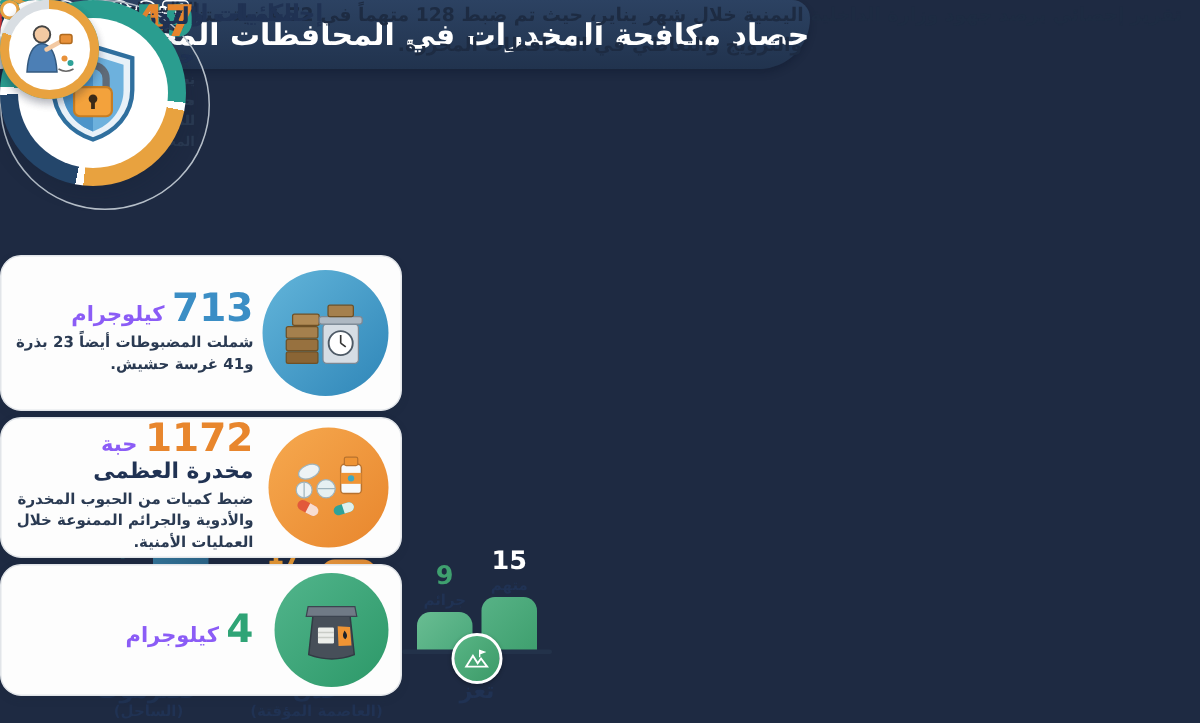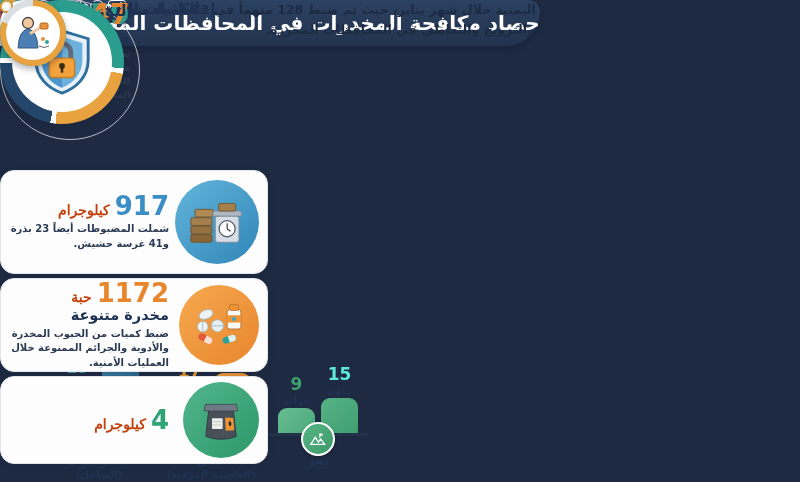--- a/index.html
+++ b/index.html
@@ -101,21 +101,21 @@
   .bar-unit{font-size:10px;font-weight:bold;color:#203253;line-height:1.1;direction:rtl;}
   .bar{width:37px;border-radius:9px 9px 0 0;}
   .g1 .bar-crimes{background:linear-gradient(135deg,#5cb8bd,#3a96a3);}
   .g1 .bar-susp{background:linear-gradient(135deg,#387da2,#1f4f73);}
   .g1 .v-crimes{color:#3a96a3;} .g1 .v-susp{color:#24466b;}
   .g2 .bar-crimes{background:linear-gradient(135deg,#f6b55d,#eda03f);}
   .g2 .bar-susp{background:linear-gradient(135deg,#f09b3e,#e07f27);}
   .g2 .v-crimes{color:#eb9a33;} .g2 .v-susp{color:#e8862d;}
   .g3 .bar-crimes{background:linear-gradient(135deg,#69bd92,#4aa87b);}
   .g3 .bar-susp{background:linear-gradient(135deg,#57b286,#3fa06f);}
-  .g3 .v-crimes{color:#3fa06f;} .g3 .v-susp{color:#5eead4;}
+  .g3 .v-crimes{color:#3fa06f;} .g3 .v-susp{color:#ffffff;}
   .axis{height:3px;background:#23324a;border-radius:2px;width:100%;}
   .gov-icon{position:absolute;left:50%;transform:translateX(-50%);top:92px;width:30px;height:30px;
     border-radius:50%;border:2px solid #fff;display:flex;align-items:center;justify-content:center;
     box-shadow:0 1px 3px rgba(0,0,0,.3);}
   .g1 .gov-icon{background:linear-gradient(135deg,#4aa3c0,#35809c);}
   .g2 .gov-icon{background:linear-gradient(135deg,#f0a447,#e0812a);}
   .g3 .gov-icon{background:linear-gradient(135deg,#58b585,#3c9a68);}
   .gov-name{margin-top:16px;text-align:center;font-size:15px;font-weight:bold;color:#203253;
     line-height:1.1;direction:rtl;}
   .gov-sub{text-align:center;font-size:10px;font-weight:bold;color:#203253;direction:rtl;}
@@ -126,21 +126,21 @@
     box-shadow:0 2px 6px rgba(30,40,60,.14);border:1px solid #e2e5e9;}
   .card1{top:170px;height:102px;} .card2{top:278px;height:92px;} .card3{top:376px;height:86px;}
   .card-icon{position:absolute;right:8px;top:50%;transform:translateY(-50%);border-radius:50%;
     display:flex;align-items:center;justify-content:center;}
   .card1 .card-icon{width:84px;height:84px;background:linear-gradient(135deg,#63b5da,#2f86b8);}
   .card2 .card-icon{width:80px;height:80px;background:linear-gradient(135deg,#f6a94f,#e8862d);}
   .card3 .card-icon{width:76px;height:76px;background:linear-gradient(135deg,#52b58c,#2c9868);}
   .card-text{position:absolute;right:98px;left:8px;top:50%;transform:translateY(-50%);
     text-align:right;direction:rtl;}
   .card-val{font-size:26px;font-weight:bold;line-height:1;}
-  .card-unit{font-size:14px;font-weight:bold;color:#c2410c;font-family:Liberation Serif, serif;}
+  .card-unit{font-size:14px;font-weight:bold;color:#8b5cf6;}
   .card-name{font-size:14.5px;font-weight:bold;color:#203253;line-height:1.15;margin-top:1px;}
   .card-desc{font-size:10px;font-weight:600;color:#2a3a52;line-height:1.45;margin-top:3px;}
 </style>
 </head>
 <body>
 
 <div class="header-line"></div>
 <div class="website">www.almawqeapost</div>
 <div class="socials">
   <span class="soc">▶</span>
@@ -337,21 +337,21 @@
       </g>
       <rect x="30" y="22" width="28" height="31" rx="3" fill="#d6dde4" stroke="#7c8894"></rect>
       <circle cx="44" cy="37" r="9.5" fill="#fff" stroke="#4e5a66" stroke-width="1.5"></circle>
       <path d="M44 37 V30.5 M44 37 l4 3" stroke="#333" stroke-width="1.3"></path>
       <rect x="27" y="16" width="34" height="6" rx="2" fill="#aeb8c2" stroke="#7c8894"></rect>
       <rect x="34" y="7" width="20" height="9" rx="1.5" fill="#a5804d" stroke="#6e5026"></rect>
     </svg>
   </div>
   <div class="card-text">
     <div class="num-row">
-      <span class="card-val" style="color: rgb(59, 142, 197);">917</span>
+      <span class="card-val" style="color: rgb(59, 142, 197);">713</span>
       <span class="card-unit">كيلوجرام</span>
     </div>
     <div class="card-desc">شملت المضبوطات أيضاً 23 بذرة و41 غرسة حشيش.</div>
   </div>
 </div>
 
 <div class="card card2">
   <div class="card-icon">
     <svg width="52" height="48" viewBox="0 0 64 58">
       <rect x="42" y="10" width="17" height="24" rx="3" fill="#f7f9fa" stroke="#b8722e" stroke-width="1.2"></rect>
@@ -371,21 +371,21 @@
         <rect x="36" y="42" width="17" height="8" rx="4" fill="#2fa298"></rect>
         <path d="M44 42 h5 a4 4 0 0 1 0 8 h-5 z" fill="#dff0ed"></path>
       </g>
     </svg>
   </div>
   <div class="card-text">
     <div class="num-row">
       <span class="card-val" style="color: rgb(232, 134, 45);">1172</span>
       <span class="card-unit">حبة</span>
     </div>
-    <div class="card-name">مخدرة متنوعة</div>
+    <div class="card-name">مخدرة العظمى</div>
     <div class="card-desc">ضبط كميات من الحبوب المخدرة والأدوية والجرائم الممنوعة خلال العمليات الأمنية.</div>
   </div>
 </div>
 
 <div class="card card3">
   <div class="card-icon">
     <svg width="46" height="46" viewBox="0 0 56 56">
       <path d="M13 16 h30 l3.5 32 q-18 7 -37 0 z" fill="#474f59" stroke="#323a44" stroke-width="1.2"></path>
       <path d="M9 9 h38 l1.5 8 h-41 z" fill="#707a86" stroke="#3c4450"></path>
       <rect x="17" y="26" width="13" height="13" rx="1" fill="#eceeea"></rect>

